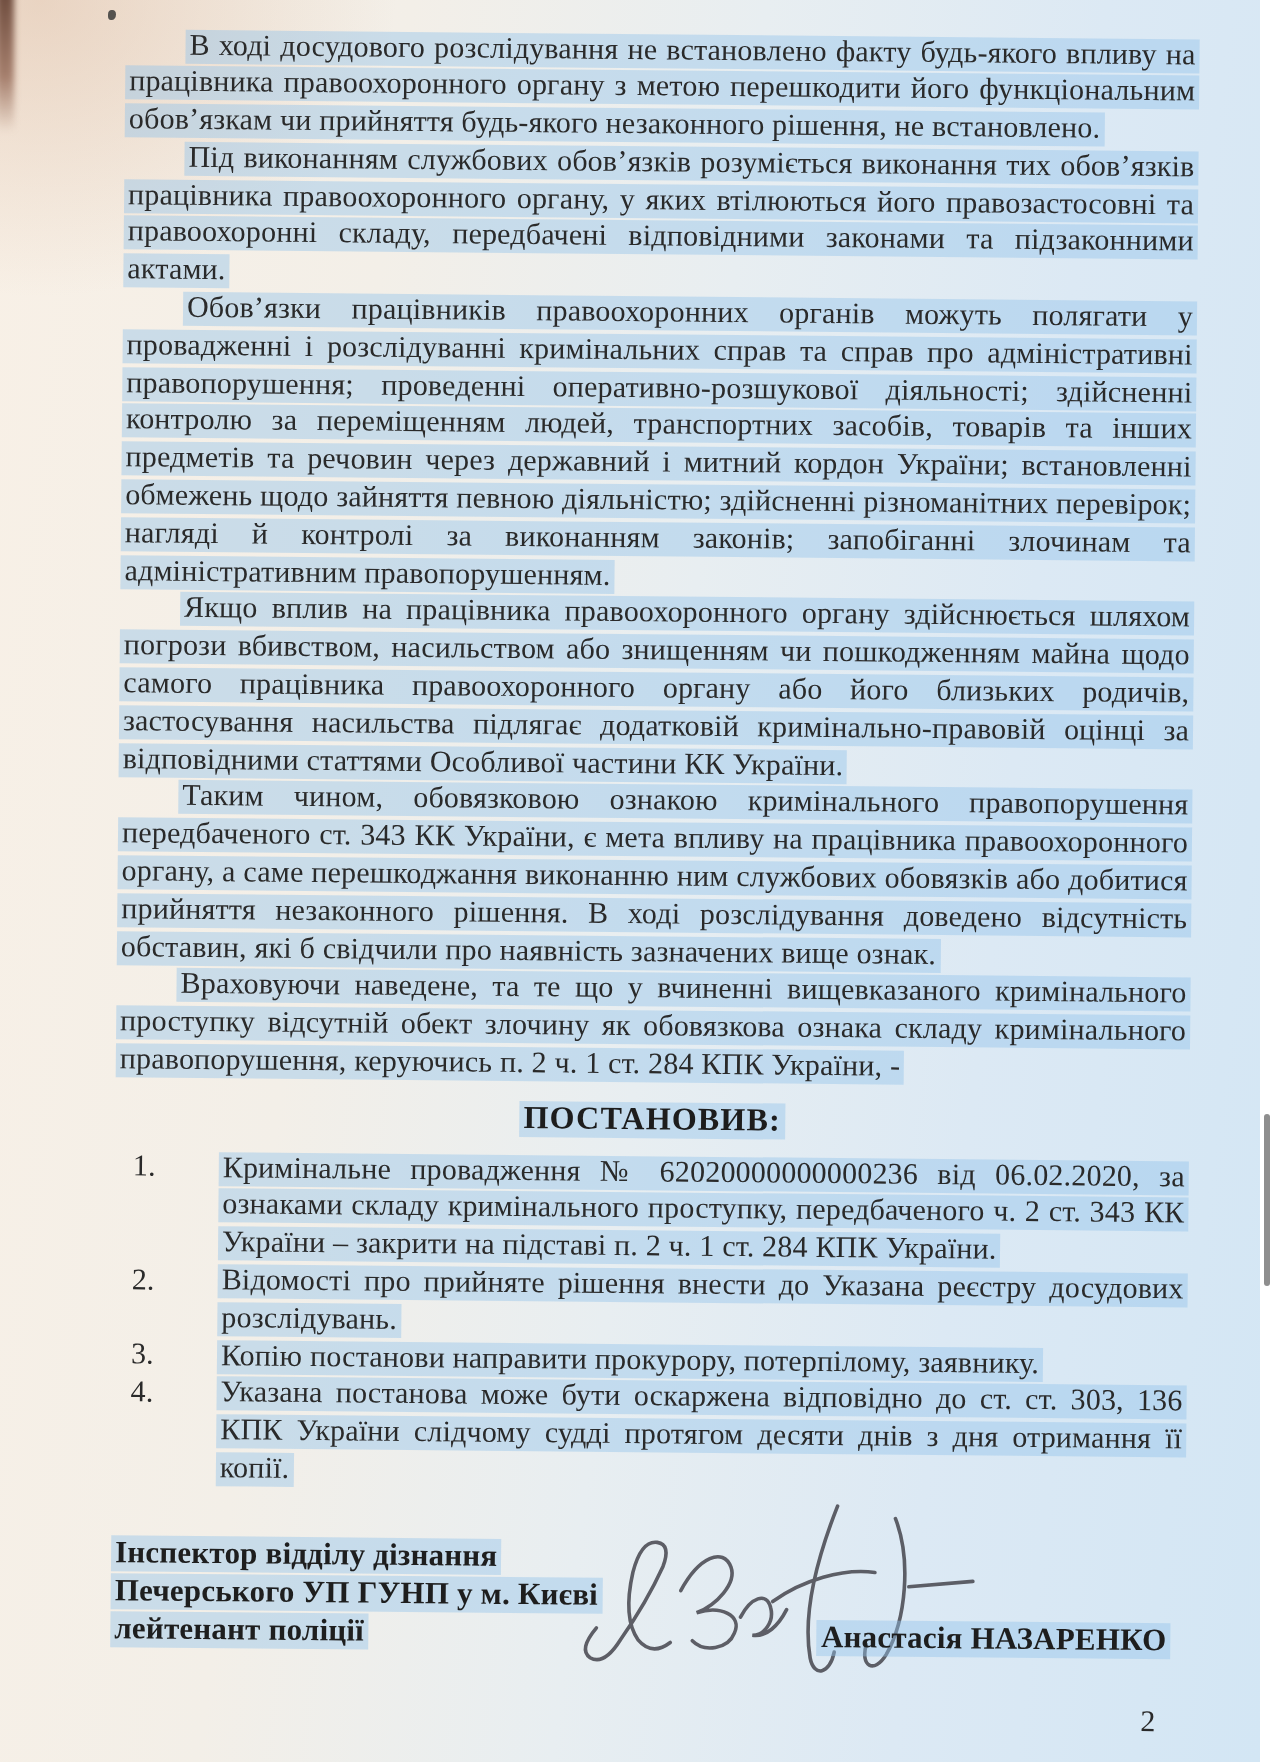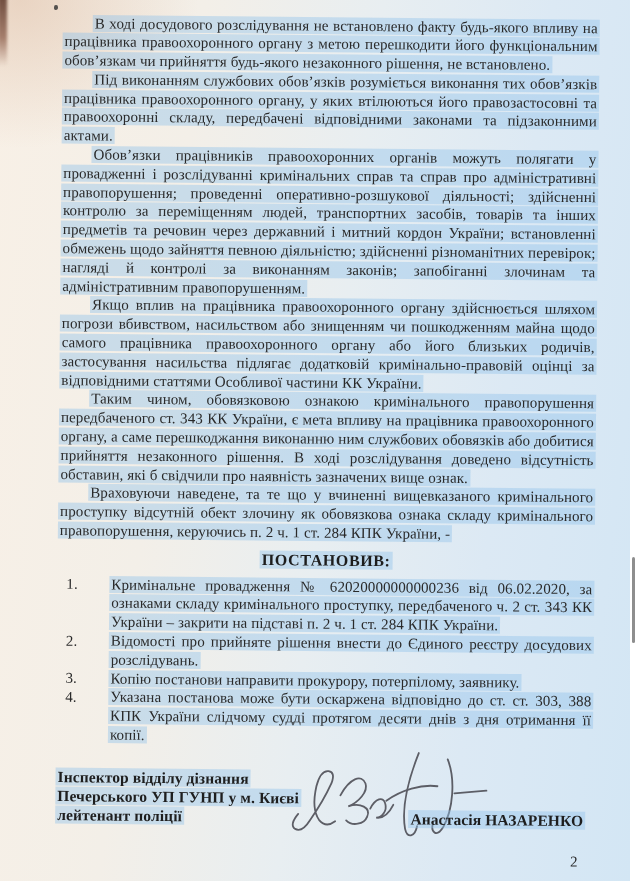--- a/index.html
+++ b/index.html
@@ -103,29 +103,29 @@
 
       <h3 class="resolution"><span class="hl">ПОСТАНОВИВ:</span></h3>
 
       <div class="olist">
         <div class="li">
           <span class="num">1.</span>
           <span class="txt"><span class="hl">Кримінальне провадження № 62020000000000236 від 06.02.2020, за ознаками складу кримінального проступку, передбаченого  ч. 2 ст. 343 КК України – закрити на підставі п. 2 ч. 1 ст. 284 КПК України.</span></span>
         </div>
         <div class="li">
           <span class="num">2.</span>
-          <span class="txt"><span class="hl">Відомості про прийняте рішення внести до Єдиного реєстру досудових розслідувань.</span></span>
+          <span class="txt"><span class="hl">Відомості про прийняте рішення внести до Указана реєстру досудових розслідувань.</span></span>
         </div>
         <div class="li">
           <span class="num">3.</span>
           <span class="txt"><span class="hl">Копію постанови направити прокурору, потерпілому, заявнику.</span></span>
         </div>
         <div class="li">
           <span class="num">4.</span>
-          <span class="txt"><span class="hl">Указана постанова може бути оскаржена відповідно до ст. ст. 303, 388 КПК України слідчому судді протягом десяти днів з дня отримання її копії.</span></span>
+          <span class="txt"><span class="hl">Указана постанова може бути оскаржена відповідно до ст. ст. 303, 136 КПК України слідчому судді протягом десяти днів з дня отримання її копії.</span></span>
         </div>
       </div>
 
       <div class="sig-left">
         <div><span class="hl">Інспектор відділу дізнання</span></div>
         <div><span class="hl">Печерського УП ГУНП у м. Києві</span></div>
         <div><span class="hl">лейтенант поліції</span></div>
       </div>
 
       <svg class="signature-svg" width="205" height="95" viewBox="0 0 205 95" fill="none">

